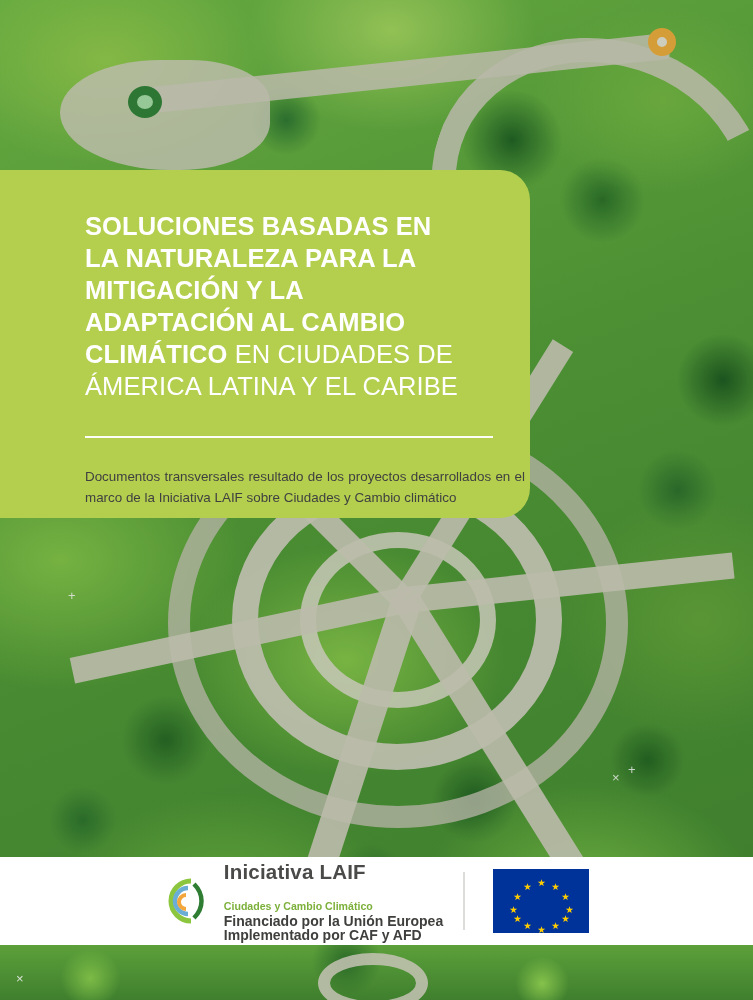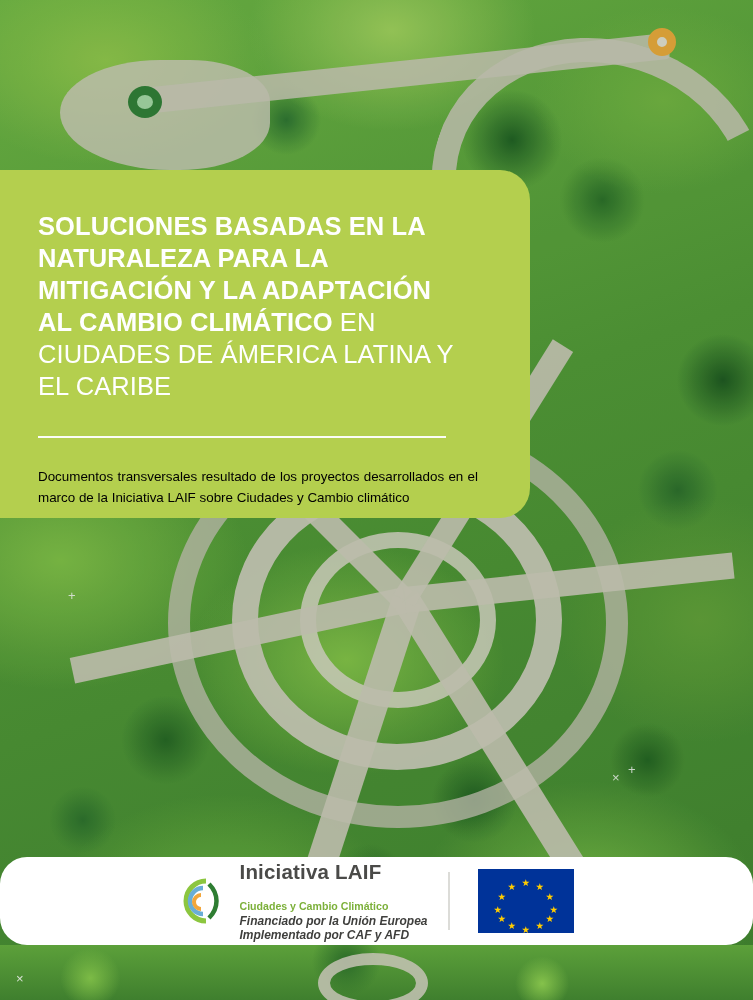--- a/index.html
+++ b/index.html
@@ -93,68 +93,67 @@
   .photo-dim { position: absolute; inset: 0; background: rgba(20,60,20,0.06); }
 
   
   .title-panel {
     position: absolute;
     left: 0; top: 170px;
     width: 530px; height: 348px;
     background: #b4cf4e;
     border-top-right-radius: 30px;
     border-bottom-right-radius: 30px;
-    padding: 40px 60px 0 38px;
+    padding: 40px 60px 0 85px;
   }
   .title {
     color: #ffffff;
     font-size: 25.5px;
     line-height: 32px;
     font-weight: 400;
     letter-spacing: .1px;
   }
   .title b { font-weight: bold; }
   .rule {
     margin-top: 34px;
     width: 408px; height: 1.5px;
     background: #ffffff;
     opacity: .95;
   }
   .subtitle {
     margin-top: 28px;
     width: 440px;
-    color: #000000;
+    color: #404040;
     font-size: 13.4px;
     line-height: 21px;
     text-align: justify;
   }
 
   
   .footer {
     position: absolute;
     left: 0; bottom: 55px;
     width: 753px; height: 88px;
     background: #ffffff;
     display: flex;
     align-items: center;
     justify-content: center;
-    border-radius: 27px;
   }
   .logo-row { display: flex; align-items: center; gap: 14px; }
   .laif-mark { width: 46px; height: 50px; }
   .laif-text { display: flex; flex-direction: column; justify-content: center; }
   .laif-title {
     font-size: 20.5px; font-weight: bold; color: #4a4a48; letter-spacing: .2px;
     line-height: 22px;
   }
   .laif-sub {
     font-size: 10.6px; color: #7cb03a; font-weight: bold; line-height: 14px; margin-top: 16px;
   }
   .laif-fin {
-    font-size: 12px; color: #3f3f3d; font-weight: bold; line-height: 11px; margin-top: 3px; font-style: italic;
+    font-size: 14px; color: #3f3f3d; font-weight: bold; line-height: 11px; margin-top: 3px;
   }
   .eu-flag {
     width: 96px; height: 64px; background: #003399;
     position: relative; margin-left: 8px;
   }
   .eu-star {
     position: absolute; color: #ffcc00; font-size: 9.5px; line-height: 9.5px;
   }
   .divider-left { width: 2px; height: 58px; background: #dcdcd8; margin: 0 6px; }
 

